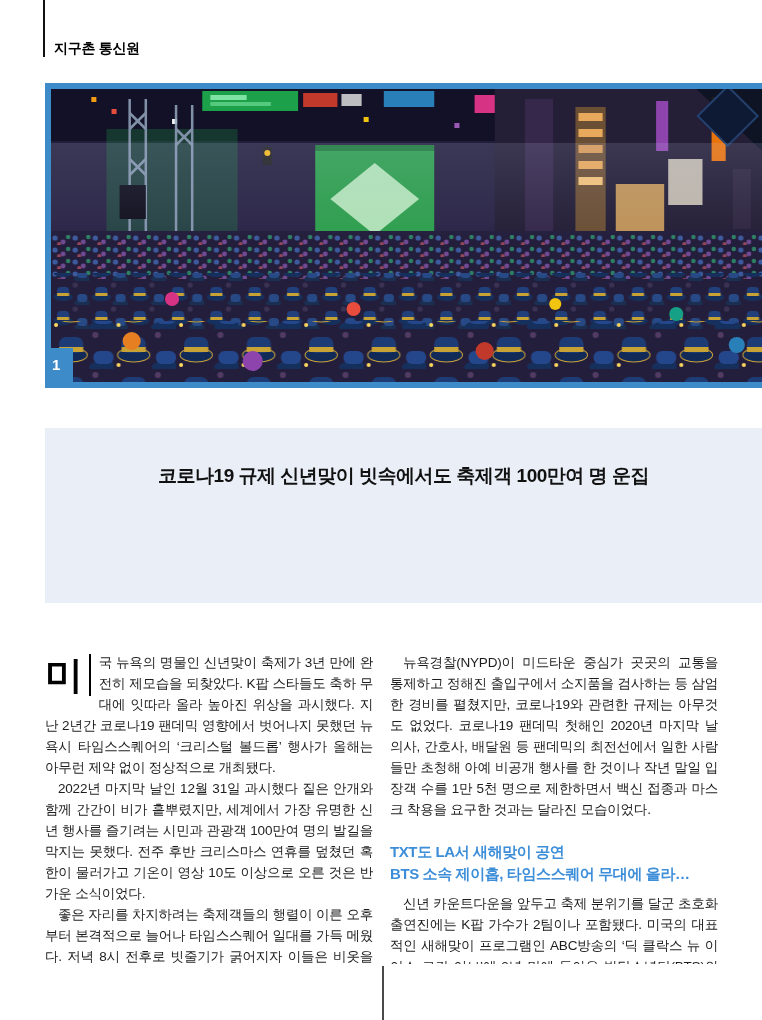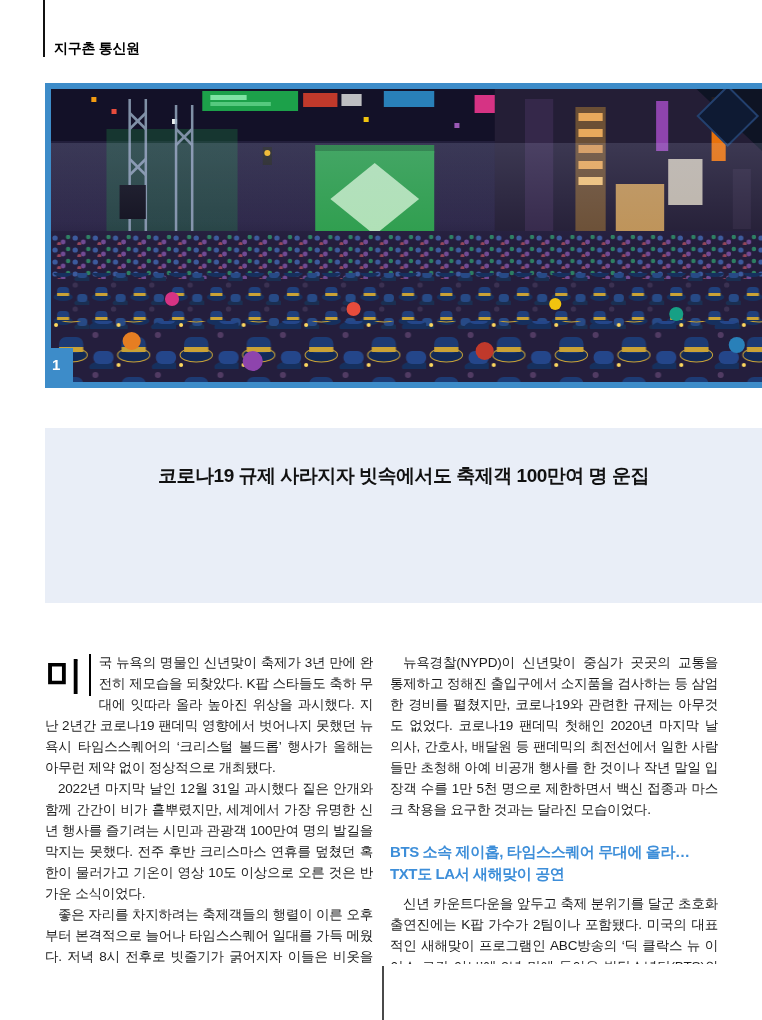--- a/index.html
+++ b/index.html
@@ -169,37 +169,37 @@
       </g>
 
       <rect x="0" y="54" width="705" height="100" fill="url(#fog)"></rect>
     </svg>
     <div class="fig-badge">
       <span>1</span>
     </div>
   </figure>
 
   <section class="title-box">
-    <p class="title-sub">코로나19 규제 사라지자 빗속에서도 축제객 100만여 명 운집</p>
+    <p class="title-sub">코로나19 규제 신년맞이 빗속에서도 축제객 100만여 명 운집</p>
   </section>
 
   <section class="columns">
     <div class="col">
       <p>
         <span class="dropcap">미</span>
         <span>국 뉴욕의 명물인 신년맞이 축제가 3년 만에 완전히 제모습을 되찾았다. K팝 스타들도 축하 무대에 잇따라 올라 높아진 위상을 과시했다. 지난 2년간 코로나19 팬데믹 영향에서 벗어나지 못했던 뉴욕시 타임스스퀘어의 ‘크리스털 볼드롭’ 행사가 올해는 아무런 제약 없이 정상적으로 개최됐다.</span>
       </p>
       <p class="indent">2022년 마지막 날인 12월 31일 과시했다 짙은 안개와 함께 간간이 비가 흩뿌렸지만, 세계에서 가장 유명한 신년 행사를 즐기려는 시민과 관광객 100만여 명의 발길을 막지는 못했다. 전주 후반 크리스마스 연휴를 덮쳤던 혹한이 물러가고 기온이 영상 10도 이상으로 오른 것은 반가운 소식이었다.</p>
       <p class="indent">좋은 자리를 차지하려는 축제객들의 행렬이 이른 오후부터 본격적으로 늘어나 타임스스퀘어 일대를 가득 메웠다. 저녁 8시 전후로 빗줄기가 굵어지자 이들은 비옷을 꺼내입거나 방수 재킷에 모자를 쓰고 자리를 지켰다.</p>
     </div>
     <div class="col">
-      <p class="indent">뉴욕경찰(NYPD)이 신년맞이 중심가 곳곳의 교통을 통제하고 정해진 출입구에서 소지품을 검사하는 등 삼엄한 경비를 펼쳤지만, 코로나19와 관련한 규제는 아무것도 없었다. 코로나19 팬데믹 첫해인 2020년 마지막 날 의사, 간호사, 배달원 등 팬데믹의 최전선에서 일한 사람들만 초청해 아예 비공개 행사를 한 것이나 작년 말일 입장객 수를 1만 5천 명으로 제한하면서 백신 접종과 마스크 착용을 요구한 것과는 달라진 모습이었다.</p>
+      <p class="indent">뉴욕경찰(NYPD)이 미드타운 중심가 곳곳의 교통을 통제하고 정해진 출입구에서 소지품을 검사하는 등 삼엄한 경비를 펼쳤지만, 코로나19와 관련한 규제는 아무것도 없었다. 코로나19 팬데믹 첫해인 2020년 마지막 날 의사, 간호사, 배달원 등 팬데믹의 최전선에서 일한 사람들만 초청해 아예 비공개 행사를 한 것이나 작년 말일 입장객 수를 1만 5천 명으로 제한하면서 백신 접종과 마스크 착용을 요구한 것과는 달라진 모습이었다.</p>
       <h3 class="subhead">
+        <span>TXT도 LA서 새해맞이 공연</span>
         <span>BTS 소속 제이홉, 타임스스퀘어 무대에 올라…</span>
-        <span>TXT도 LA서 새해맞이 공연</span>
       </h3>
       <p class="indent">신년 카운트다운을 앞두고 축제 분위기를 달군 초호화 출연진에는 K팝 가수가 2팀이나 포함됐다. 미국의 대표적인 새해맞이 프로그램인 ABC방송의 ‘딕 클락스 뉴 이어스 로킨 이브’에 3년 만에 돌아온 방탄소년단(BTS)의 제이홉(J-Hope)이 대표적이다.</p>
     </div>
   </section>
 
   <div class="footer-line"></div>
 
 </div>
 
 </body></html>

